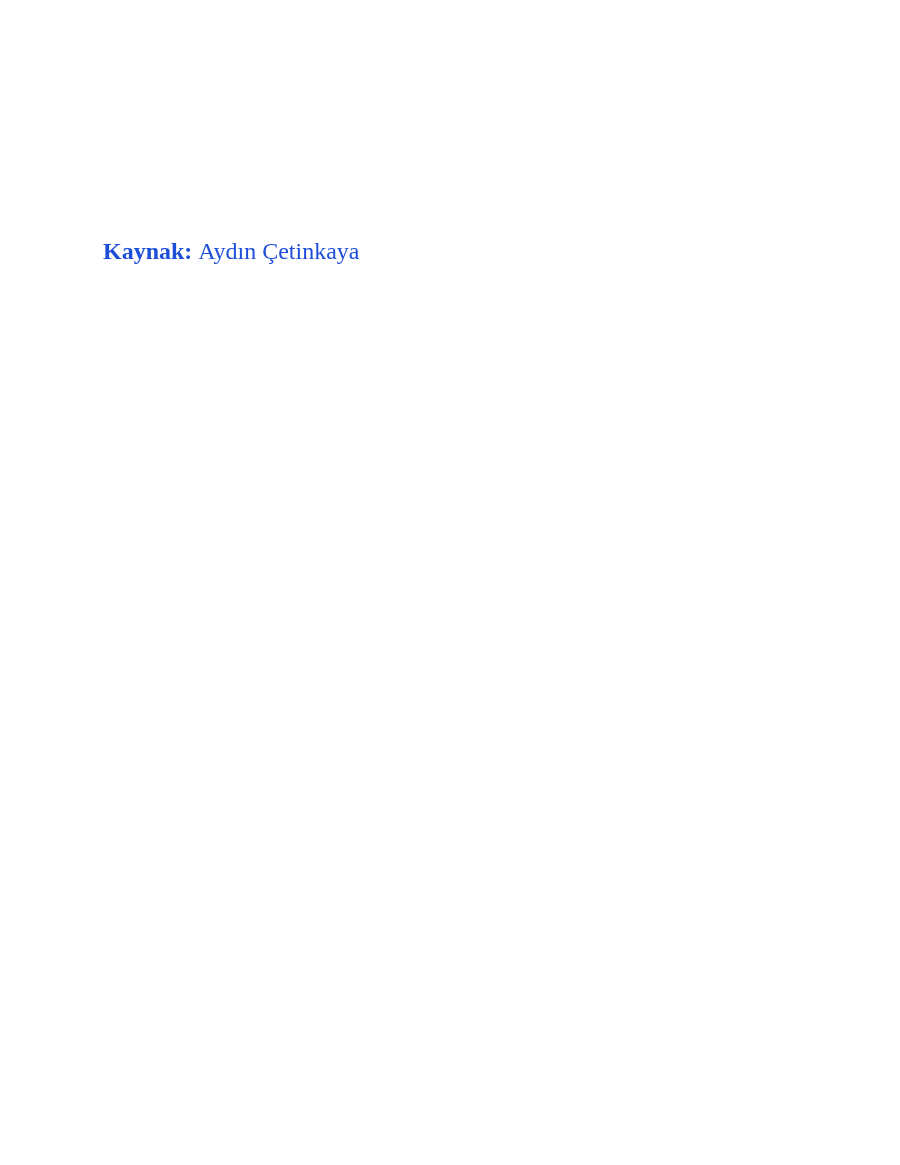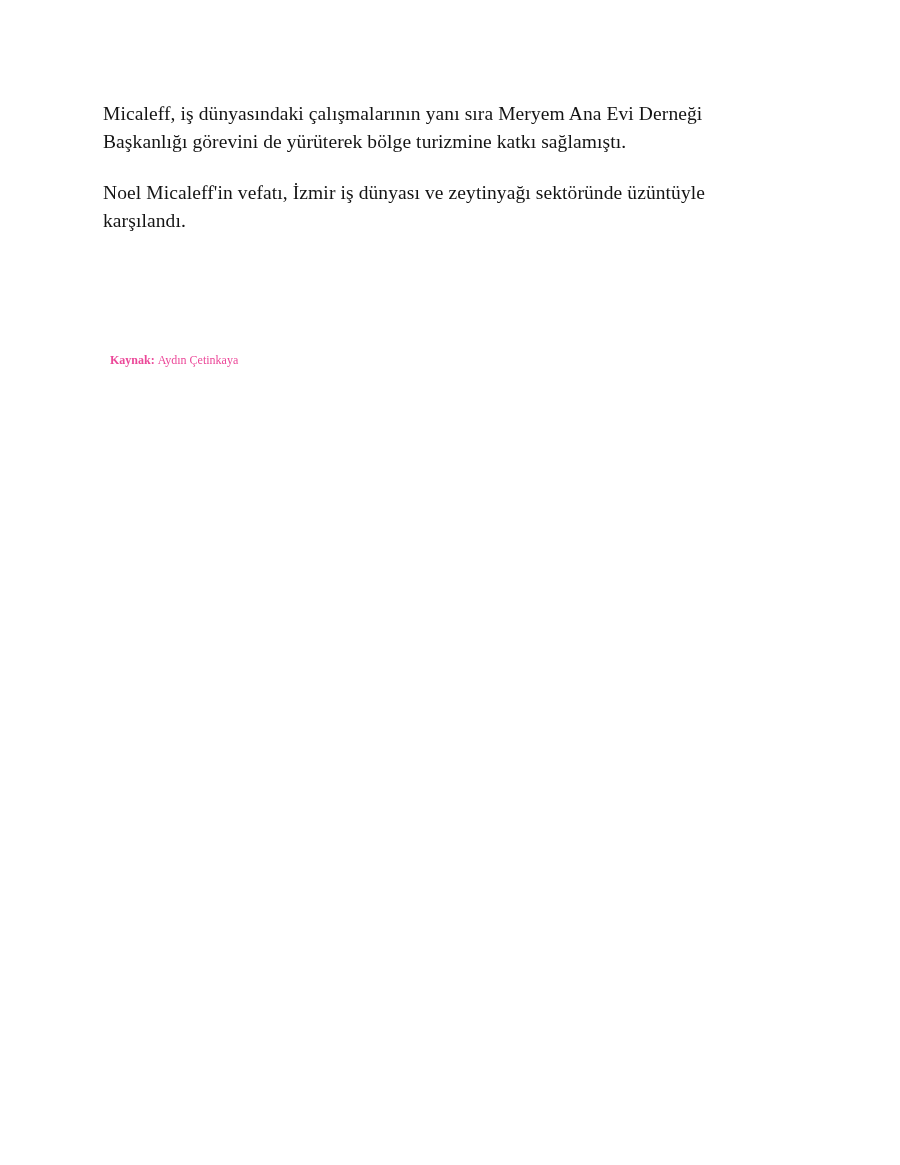--- a/index.html
+++ b/index.html
@@ -30,43 +30,41 @@
     font-size: 19.5px;
     line-height: 1.42;
     letter-spacing: 0.1px;
     text-align: left;
     color: #141414;
   }
   .gap-small { height: 24px; }
   .gap-medium { height: 54px; }
   .gap-large { height: 56px; }
   .source-line {
-    margin: 7px;
-    font-size: 12px;
+    margin: 0;
+    font-size: 24px;
     line-height: 1.45;
-    color: #ec4899;
+    color: #1d4ed8;
   }
   .source-label {
     font-weight: bold;
   }
   .source-value {
     font-weight: normal;
   }
 </style>
 </head>
 <body>
 
 <div class="page">
   <div class="doc-body">
 
-    <p class="para">Micaleff, iş dünyasındaki çalışmalarının yanı sıra Meryem Ana Evi Derneği Başkanlığı görevini de yürüterek bölge turizmine katkı sağlamıştı.</p>
 
     <div class="gap-small"></div>
 
-    <p class="para">Noel Micaleff'in vefatı, İzmir iş dünyası ve zeytinyağı sektöründe üzüntüyle karşılandı.</p>
 
     <div class="gap-medium"></div>
 
 
     <div class="gap-large"></div>
 
     <p class="source-line">
       <span class="source-label">Kaynak: </span>
       <span class="source-value">Aydın Çetinkaya</span>
     </p>

